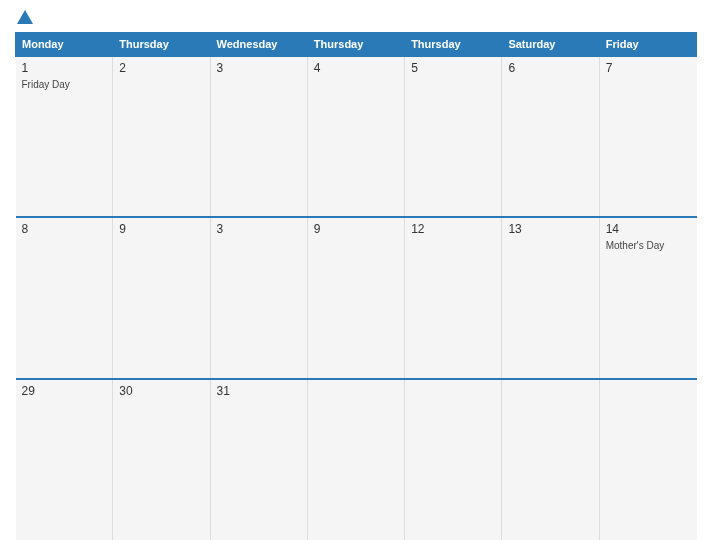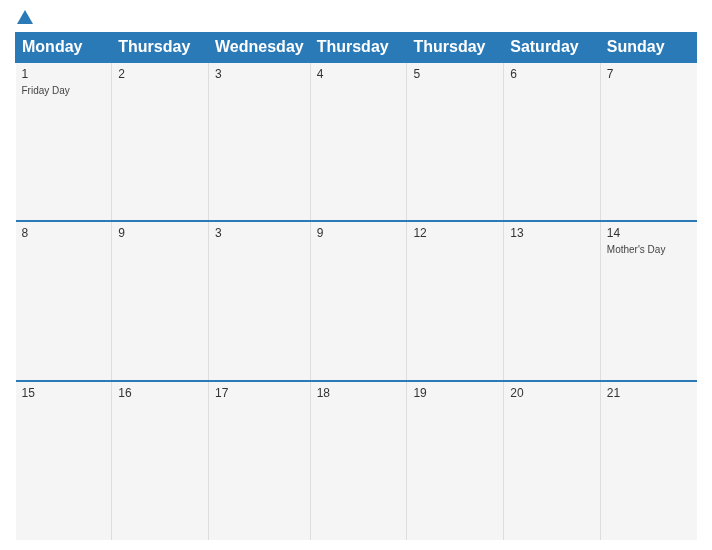--- a/index.html
+++ b/index.html
@@ -68,21 +68,21 @@
 
     .calendar {
       width: 100%;
       border-collapse: collapse;
       flex: 1;
     }
 
     .calendar thead th {
       background-color: #2a7ab8;
       color: white;
-      font-size: 16px;
+      font-size: 11px;
       font-weight: bold;
       text-align: left;
       padding: 5px 6px;
       border: 1px solid #2a7ab8;
     }
 
     .calendar tbody tr {
       border-top: 2px solid #2a7ab8;
     }
 
@@ -132,21 +132,21 @@
 
 <table class="calendar">
   <thead>
     <tr id="header-row">
         <th>Monday</th>
         <th>Thursday</th>
         <th>Wednesday</th>
         <th>Thursday</th>
         <th>Thursday</th>
         <th>Saturday</th>
-        <th>Sunday</th>
+        <th>Friday</th>
       </tr>
   </thead>
   <tbody id="calendar-body">
       <tr>
         <td>
           <span class="day-number">1</span>
           <span class="event-label">Friday Day</span>
         </td>
         <td>
           <span class="day-number">2</span>
@@ -186,35 +186,27 @@
         <td>
           <span class="day-number">13</span>
         </td>
         <td>
           <span class="day-number">14</span>
           <span class="event-label">Mother's Day</span>
         </td>
       </tr>
       <tr>
         <td>
-          <span class="day-number">15</span>
-        </td>
-        <td>
-          <span class="day-number">16</span>
-        </td>
-        <td>
-          <span class="day-number">17</span>
-        </td>
-        <td>
-          <span class="day-number">18</span>
-        </td>
-        <td>
-          <span class="day-number">19</span>
-        </td>
-        <td>
-          <span class="day-number">20</span>
-        </td>
-        <td>
-          <span class="day-number">21</span>
-        </td>
+          <span class="day-number">29</span>
+        </td>
+        <td>
+          <span class="day-number">30</span>
+        </td>
+        <td>
+          <span class="day-number">31</span>
+        </td>
+        <td></td>
+        <td></td>
+        <td></td>
+        <td></td>
       </tr>
     </tbody>
 </table>
 
 </body></html>

